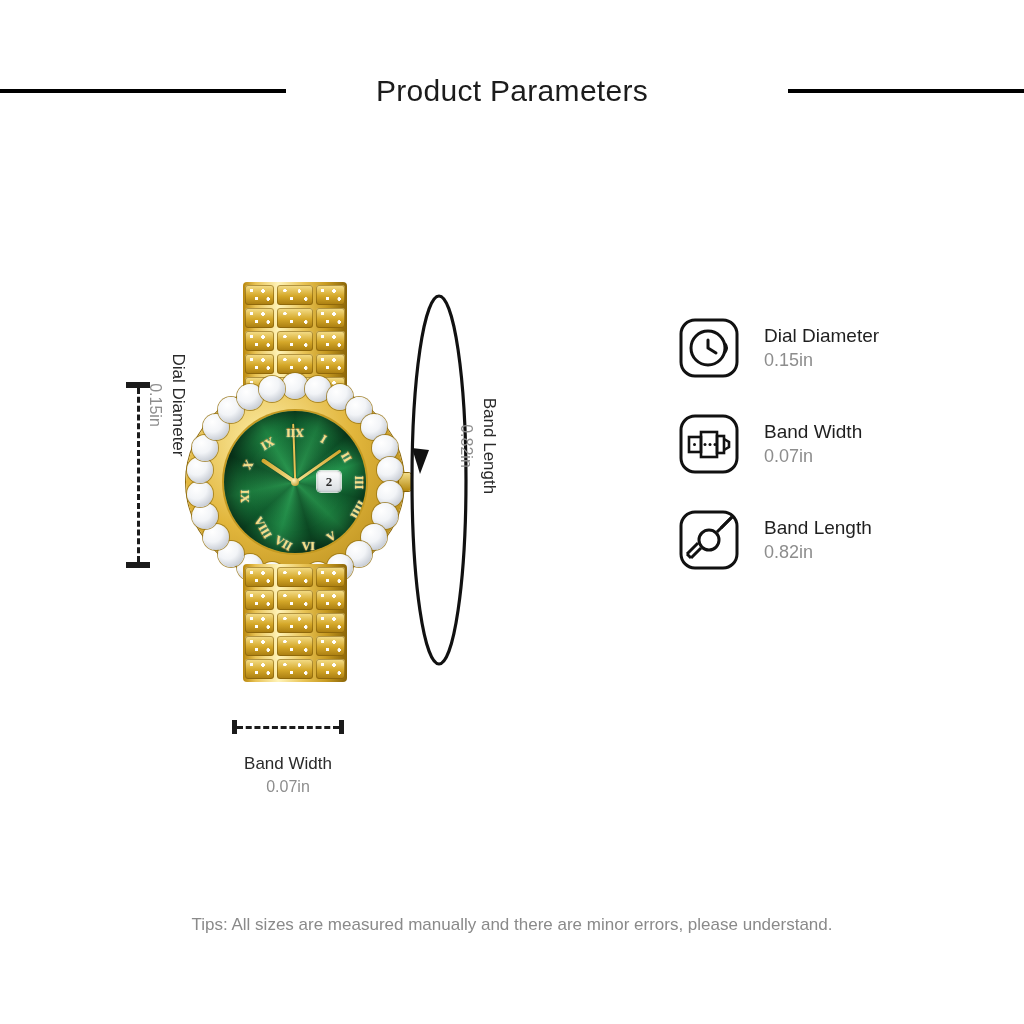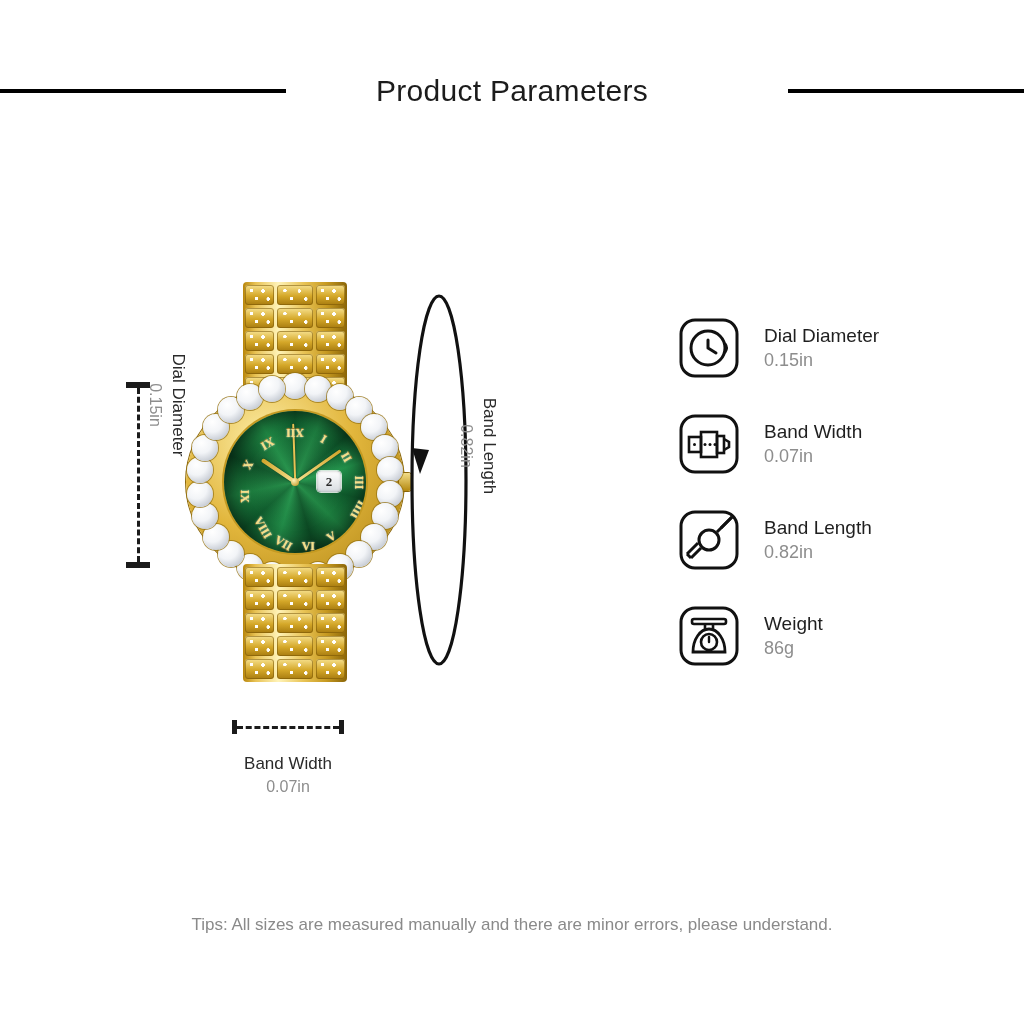--- a/index.html
+++ b/index.html
@@ -520,32 +520,16 @@
         <path d="M11 47 L15 51 M56 10 L51 15" fill="none" stroke="#111" stroke-width="3"></path>
         <circle cx="33" cy="33" r="10" fill="none" stroke="#111" stroke-width="3"></circle>
       </svg>
     </span>
     <span class="spec-text">
       <span class="spec-label">Band Length</span>
       <span class="spec-value" style="display:block">0.82in</span>
     </span>
   </div>
 
-  <div class="spec-row">
-    <span class="spec-icon">
-      <svg width="66" height="66" viewBox="0 0 66 66">
-        <rect x="5" y="5" width="56" height="56" rx="14" fill="none" stroke="#111" stroke-width="3"></rect>
-        <rect x="16" y="16" width="34" height="5" rx="2" fill="none" stroke="#111" stroke-width="2.6"></rect>
-        <path d="M29 21 v5 M37 21 v5" fill="none" stroke="#111" stroke-width="2.6"></path>
-        <path d="M17 49 a16 23 0 0 1 32 0 z" fill="none" stroke="#111" stroke-width="2.8"></path>
-        <circle cx="33" cy="39" r="8" fill="none" stroke="#111" stroke-width="2.6"></circle>
-        <path d="M33 39 v-5" fill="none" stroke="#111" stroke-width="2.4" stroke-linecap="round"></path>
-      </svg>
-    </span>
-    <span class="spec-text">
-      <span class="spec-label">Weight</span>
-      <span class="spec-value" style="display:block">86g</span>
-    </span>
-  </div>
 
 </div>
 
 <div id="tips">Tips: All sizes are measured manually and there are minor errors, please understand.</div>
 
 </body></html>

